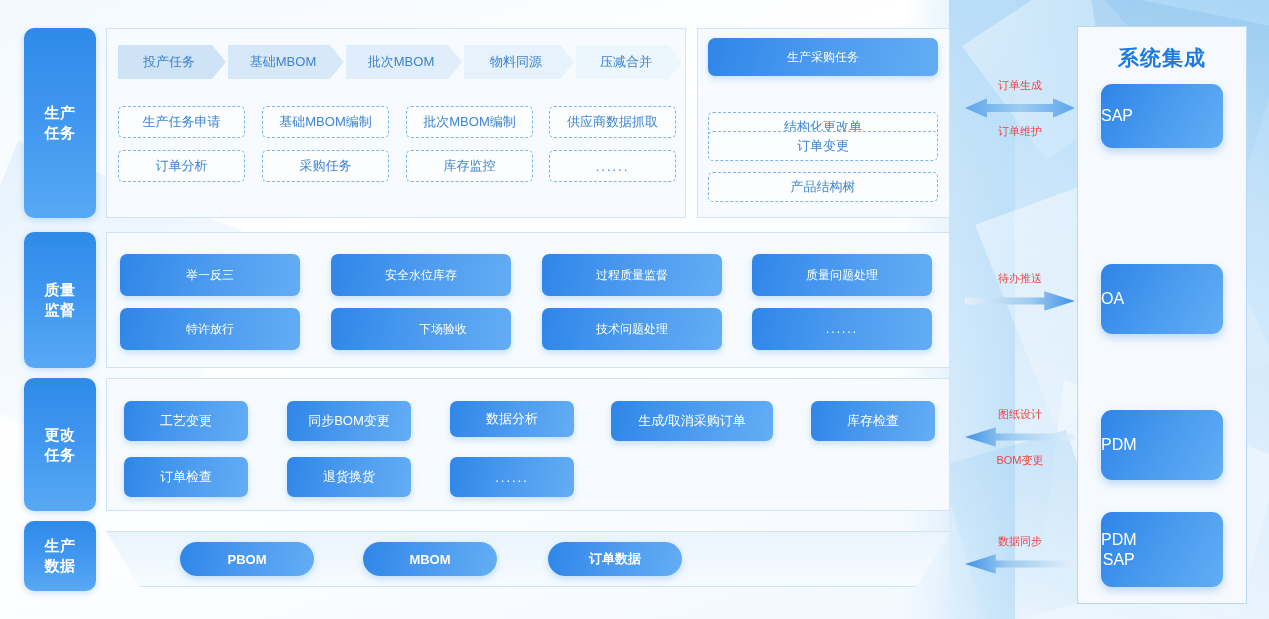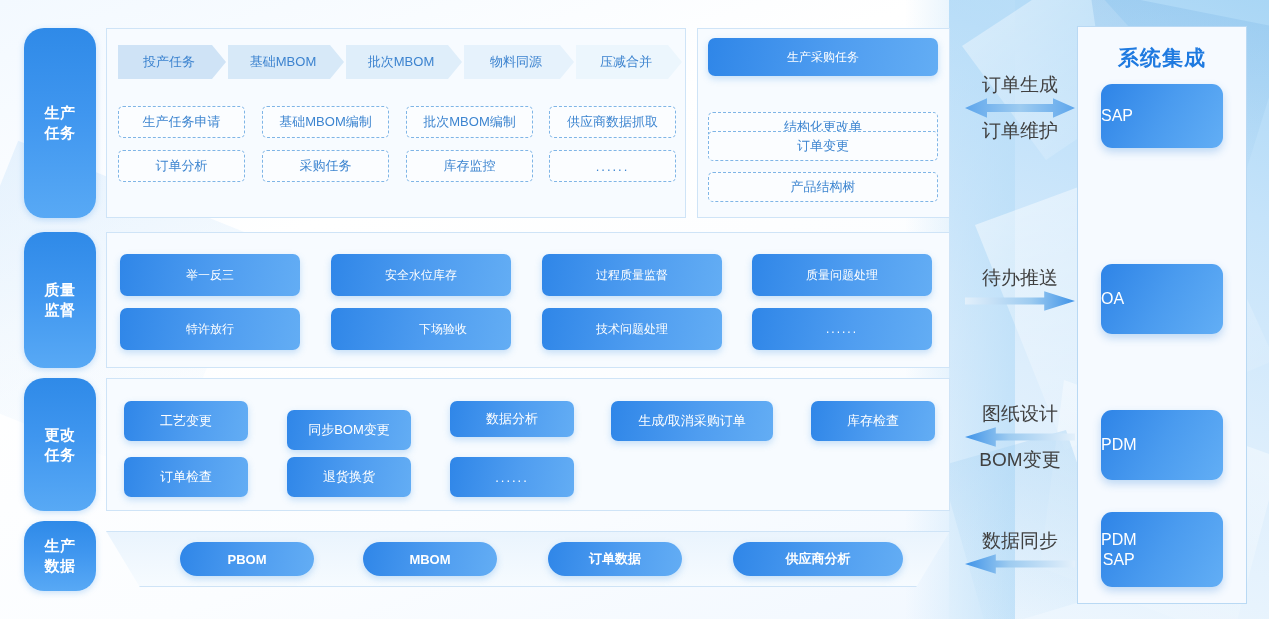--- a/index.html
+++ b/index.html
@@ -45,21 +45,21 @@
        background:linear-gradient(200deg,rgba(163,209,243,.45),rgba(255,255,255,0));
        clip-path:polygon(0 18%,70% 0,100% 80%,26% 100%); }
   .p6{ left:905px; top:0px; width:110px; height:619px;
        background:linear-gradient(90deg,rgba(214,235,252,0),rgba(186,222,248,.75)); }
 
   
   .stage { position:absolute; inset:0; z-index:2; }
 
   
   .cat {
-    position:absolute; width:72px; border-radius:20px;
+    position:absolute; width:72px; border-radius:10px;
     background:linear-gradient(180deg,#2f8ae8 0%,#3f96ef 45%,#58a9f5 100%);
     color:#fff; font-weight:bold; font-size:15px; line-height:20px;
     display:flex; align-items:center; justify-content:center; text-align:center;
     letter-spacing:.5px;
     box-shadow:0 2px 6px rgba(47,138,232,.25);
   }
   .cat span{ display:block; }
 
   
   .panel {
@@ -113,21 +113,21 @@
   .sysitem{
     position:absolute; left:1101px; width:122px; border-radius:11px;
     background:linear-gradient(120deg,#2e84e7 0%,#4a9bef 50%,#62aef5 100%);
     color:#fff; font-weight:normal; font-size:16px;
     display:flex; align-items:center; justify-content:flex-start; text-align:center;
     line-height:20px; box-shadow:0 4px 9px rgba(60,140,220,.3);
   }
 
   
   .arrowgrp{ position:absolute; width:120px; text-align:center; }
-  .arrowgrp .lab{ font-size:19px; color:#404040; line-height:20px; }
+  .arrowgrp .lab{ font-size:11px; color:#ef4444; line-height:20px; }
   .arrow{ height:22px; width:110px; margin:2px auto; }
   .arrow.right{
     background:linear-gradient(90deg,#e3f0fb 0%,#9dcbf0 60%,#3f93e8 100%);
     clip-path:polygon(0 34%,72% 34%,72% 6%,100% 50%,72% 94%,72% 66%,0 66%);
   }
   .arrow.left{
     background:linear-gradient(270deg,#e3f0fb 0%,#9dcbf0 60%,#3f93e8 100%);
     clip-path:polygon(100% 34%,28% 34%,28% 6%,0 50%,28% 94%,28% 66%,100% 66%);
   }
   .arrow.both{
@@ -274,21 +274,21 @@
     </div>
   <div class="bchip" style="left:752px; top:308px; width:180px; height:42px; letter-spacing:2px;">
     <span>......</span>
     </div>
 
   <div class="panel" style="left:106px; top:378px; width:844px; height:133px;"></div>
 
   <div class="bchip sm" style="left:124px; top:401px; width:124px; height:40px;">
     <span>工艺变更</span>
     </div>
-  <div class="bchip sm" style="left:287px; top:410px; width:124px; height:40px;">
+  <div class="bchip sm" style="left:287px; top:401px; width:124px; height:40px;border-radius:6px;">
     <span>同步BOM变更</span>
     </div>
   <div class="bchip sm" style="left:450px; top:401px; width:124px; height:36px;">
     <span>数据分析</span>
     </div>
   <div class="bchip sm" style="left:611px; top:401px; width:162px; height:40px;">
     <span>生成/取消采购订单</span>
     </div>
   <div class="bchip sm" style="left:811px; top:401px; width:124px; height:40px;">
     <span>库存检查</span>
@@ -307,23 +307,20 @@
   <div class="trap"></div>
 
   <div class="bchip pill" style="left:180px; top:542px; width:134px; height:34px;">
     <span>PBOM</span>
     </div>
   <div class="bchip pill" style="left:363px; top:542px; width:134px; height:34px;">
     <span>MBOM</span>
     </div>
   <div class="bchip pill" style="left:548px; top:542px; width:134px; height:34px;">
     <span>订单数据</span>
-    </div>
-  <div class="bchip pill" style="left:733px; top:542px; width:170px; height:34px;">
-    <span>供应商分析</span>
     </div>
 
   <div class="arrowgrp" style="left:960px; top:75px;">
     <div class="lab">订单生成</div>
     <div class="arrow both"></div>
     <div class="lab">订单维护</div>
   </div>
 
   <div class="arrowgrp" style="left:960px; top:268px;">
     <div class="lab">待办推送</div>

